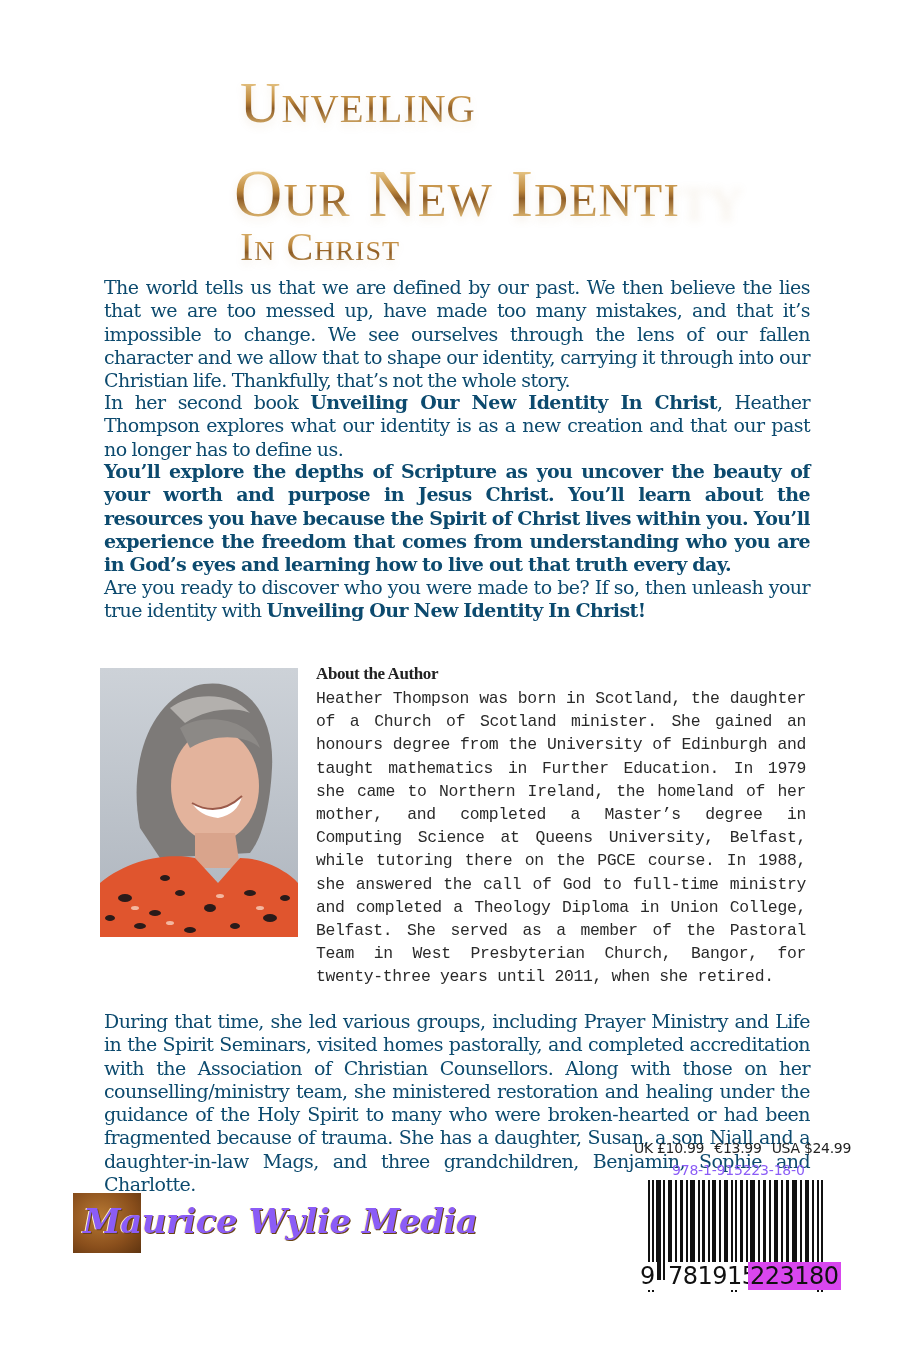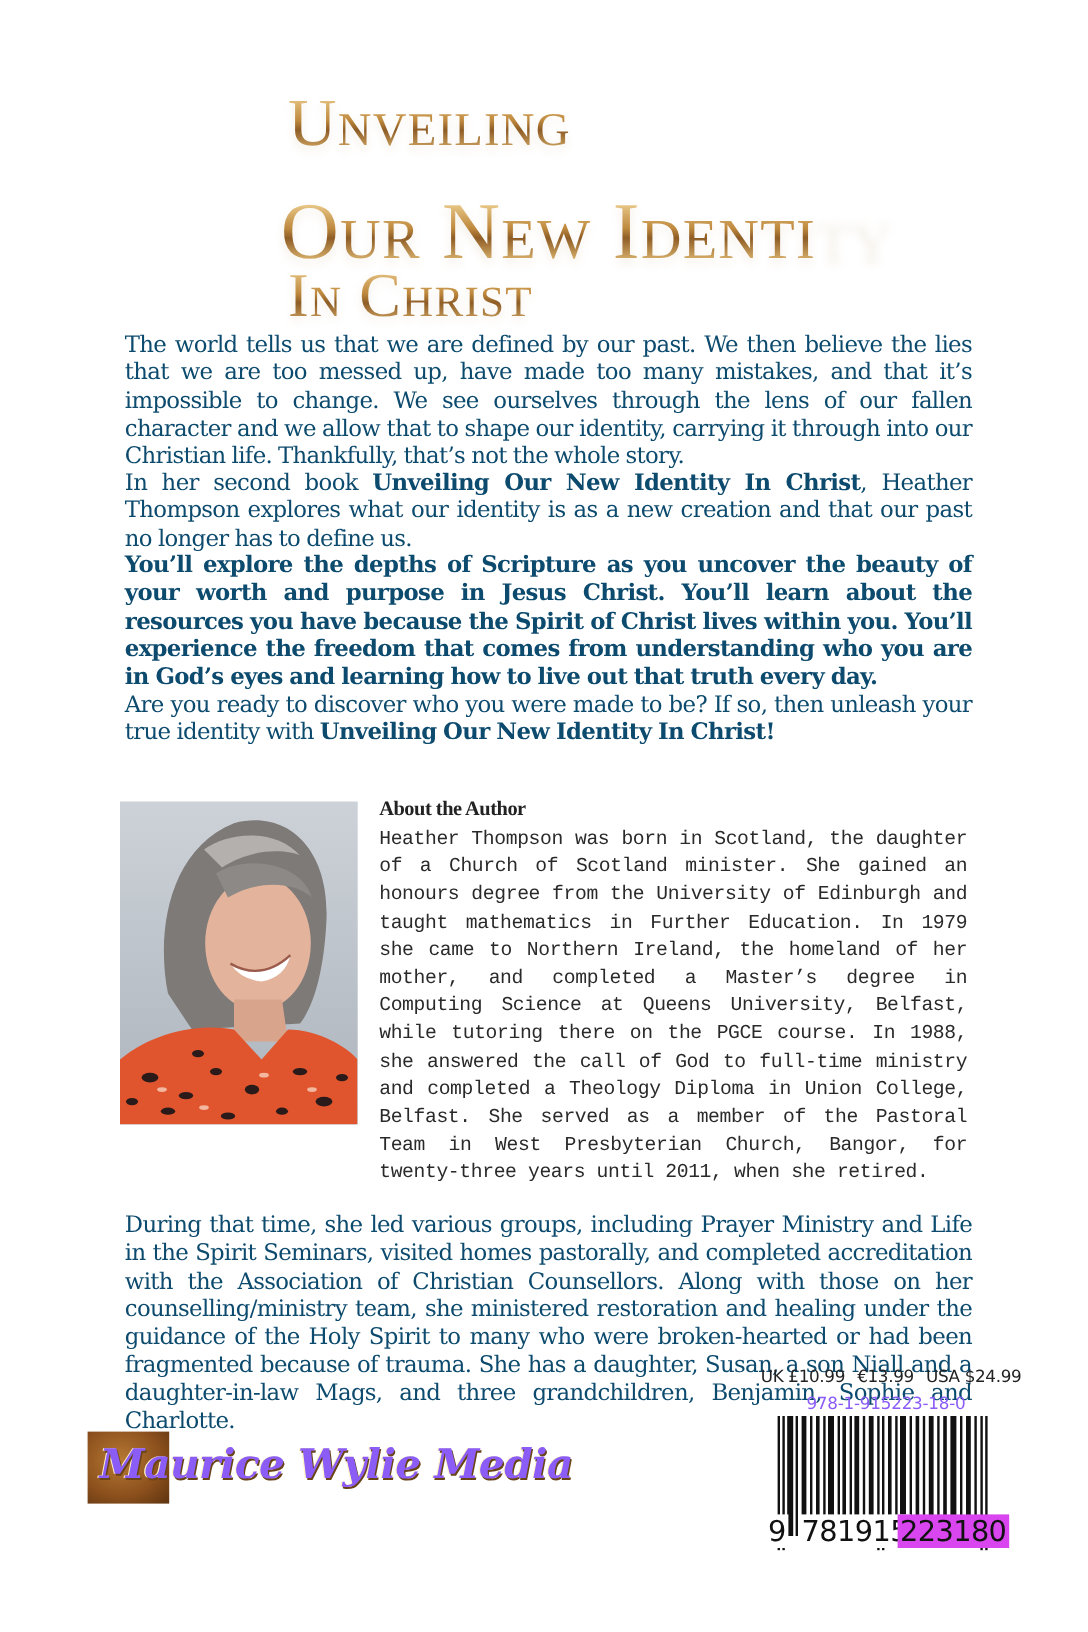--- a/index.html
+++ b/index.html
@@ -14,21 +14,21 @@
   .title-line {
     display: block; font-family: "Liberation Serif", serif; font-variant: small-caps;
     letter-spacing: 1px; line-height: 54px; font-size: 52px;
     color: #c79a4e;
     background: linear-gradient(180deg, #f3d79a 0%, #c08a3e 45%, #8c5a24 60%, #e8c27a 100%);
     -webkit-background-clip: text; background-clip: text; -webkit-text-fill-color: transparent;
     text-shadow: 0 4px 8px rgba(180,140,80,0.15);
   }
   .title-line.l1 { font-size: 56px; }
   .title-line.l2 { font-size: 67px; white-space: nowrap; margin-left: -6px; margin-top: 36px; }
-  .title-line.l3 { font-size: 52px; }
+  .title-line.l3 { font-size: 40px; }
 
   .para {
     position: absolute; left: 100px; width: 706px; margin: 4px;
     font-size: 19px; line-height: 23.3px; text-align: justify;
     font-family: "DejaVu Serif", serif; letter-spacing: -0.55px; word-spacing: -0.5px;
     color: #0c4a6e;
   }
   .para b { font-weight: bold; }
   .p1 { top: 272px; }
   .p2 { top: 387px; }

